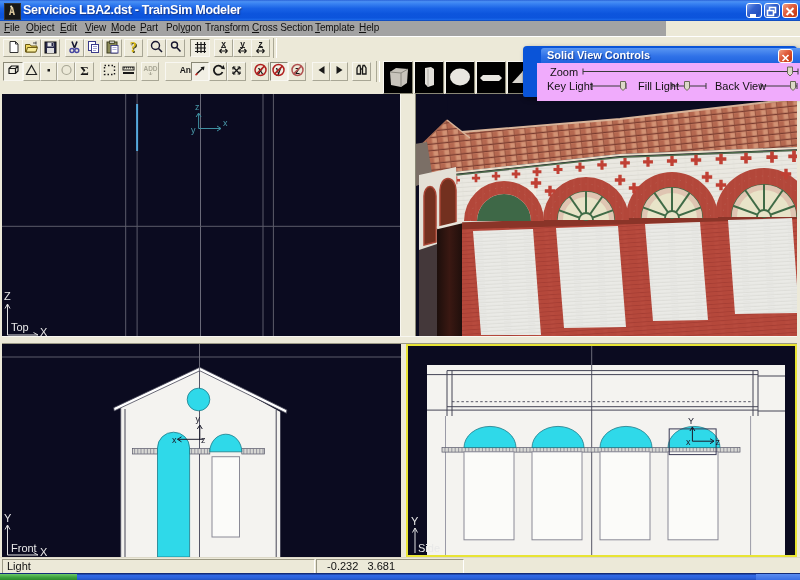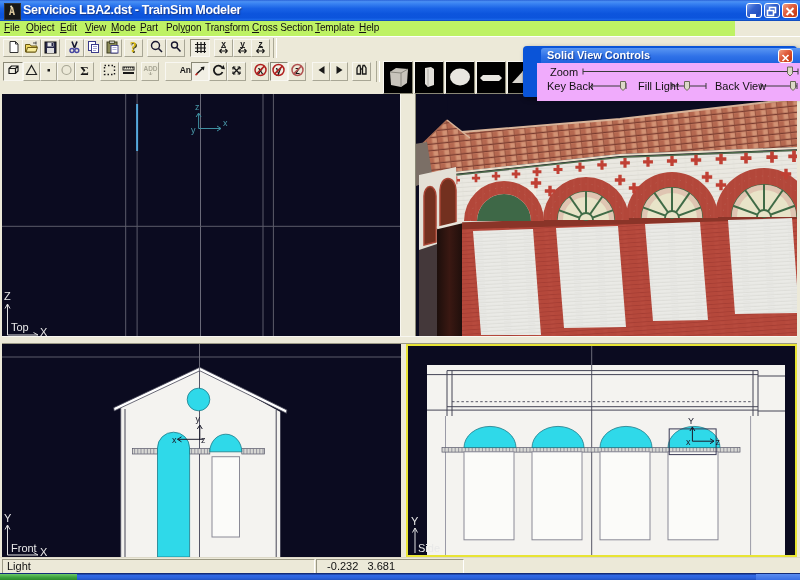--- a/index.html
+++ b/index.html
@@ -7,21 +7,21 @@
 #titlebar{left:0;top:0;width:800px;height:21px;
 background:linear-gradient(180deg,#2a63d8 0%,#4a90f4 8%,#3b84f2 16%,#1a63e6 40%,#0d55dd 65%,#0c54dc 85%,#1a66e8 94%,#0d3fa8 100%)}
 #titleicon{left:4px;top:3px;width:15px;height:15px;background:#181818;border:1px solid #333}
 #titleicon svg{display:block}
 #titletext{left:23px;top:0;height:21px;line-height:21px;color:#fff;font-size:12.5px;font-weight:bold;letter-spacing:-0.3px;
 text-shadow:1px 1px 1px #1a3a8a;white-space:nowrap}
 .wbtn{top:3px;width:16px;height:15px;border:1px solid #fff;border-radius:3px;
 box-sizing:border-box;color:#fff;text-align:center}
 #btnmin,#btnmax{background:linear-gradient(135deg,#7ba1ef 0%,#3462cf 40%,#2451be 80%,#3f6fd8 100%)}
 #btnclose{background:linear-gradient(135deg,#f0a082 0%,#e16243 40%,#c93d16 85%,#e8764f 100%)}
-#menubar{left:0;top:21px;width:735px;height:15px;background:#bef264;font-size:10px;color:#111;letter-spacing:-0.1px}
+#menubar{left:0;top:21px;width:666px;height:15px;background:#a3a3a3;font-size:10px;color:#111;letter-spacing:-0.1px}
 #menubar span{position:absolute;top:1px}
 #toolbar{left:0;top:36px;width:800px;height:58px;background:#ece9d8;border-top:1px solid #fff}
 .tbtn{position:absolute;background:#ece9d8;border:1px solid;border-color:#f8f7f1 #a8a695 #a8a695 #f8f7f1;box-sizing:border-box}
 .tbtn.pressed{border-color:#8a8876 #f8f7f1 #f8f7f1 #8a8876;background:#f1efe4}
 .tbtn svg{display:block;margin:auto}
 .groove{position:absolute;width:2px;border-left:1px solid #aaa895;border-right:1px solid #fff}
 .blackbtn{position:absolute;border:1px solid;border-color:#f8f7f1 #8a8876 #8a8876 #f8f7f1;background:#000;box-sizing:border-box}
 #statusbar{left:0;top:557px;width:800px;height:16px;background:#ece9d8;border-top:1px solid #ddd9c8;font-size:11px;color:#111}
 .spanel{position:absolute;top:1px;height:13px;border:1px solid;border-color:#9a9884 #fff #fff #9a9884;line-height:13px;padding-left:4px;box-sizing:content-box}
 #taskbar{left:0;top:573px;width:800px;height:7px;background:linear-gradient(180deg,#0a1c5c 0%,#3068e4 35%,#2b62dc 70%,#2252c0 100%)}
@@ -671,21 +671,21 @@
           <line x1="224" y1="20" x2="224" y2="26"></line>
           <line x1="260" y1="20" x2="260" y2="26"></line>
 </g>
 <g fill="#dcd9c8" stroke="#6a6858" stroke-width="1">
 <path d="M250.5 4 h5 v6.5 l-2.5 2.5 l-2.5 -2.5 Z"></path>
 <path d="M83.5 18.5 h5 v6.5 l-2.5 2.5 l-2.5 -2.5 Z"></path>
 <path d="M147.5 18.5 h5 v6.5 l-2.5 2.5 l-2.5 -2.5 Z"></path>
 <path d="M253.5 18.5 h5 v6.5 l-2.5 2.5 l-2.5 -2.5 Z"></path>
 </g>
 </svg>
-<span class="abs" style="left:10px;top:17px">Key Back</span>
+<span class="abs" style="left:10px;top:17px">Key Light</span>
 <span class="abs" style="left:101px;top:17px">Fill Light</span>
 <span class="abs" style="left:178px;top:17px">Back View</span>
 </div>
 </div>
 
 <div class="abs" id="statusbar">
 <div class="spanel" style="left:2px;width:307px">Light</div>
 <div class="spanel" style="left:316px;width:142px">&nbsp;&nbsp;-0.232&nbsp;&nbsp;&nbsp;3.681</div>
 </div>
 <div class="abs" id="taskbar"></div>

